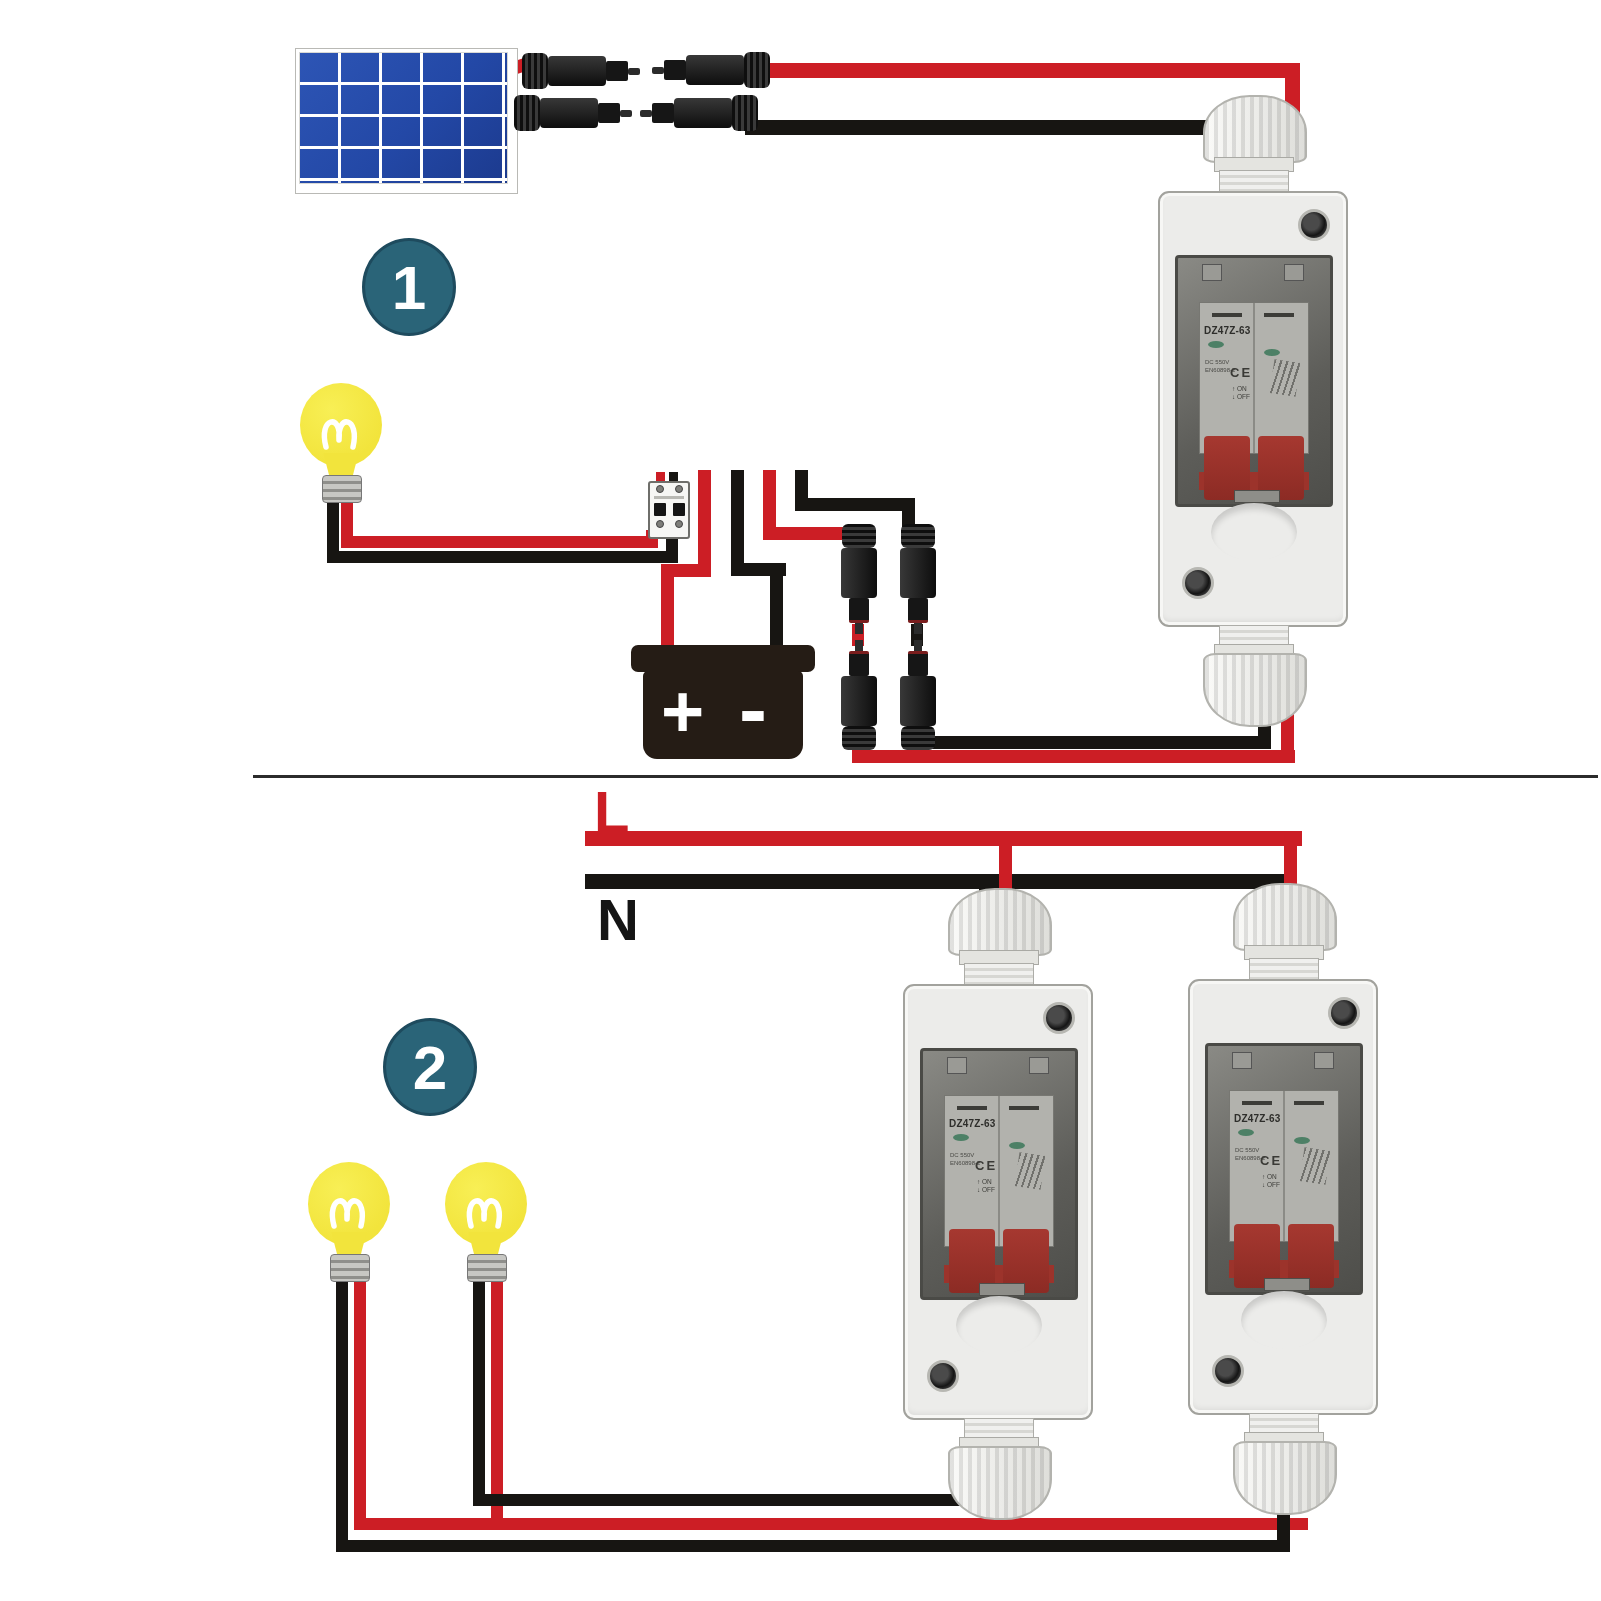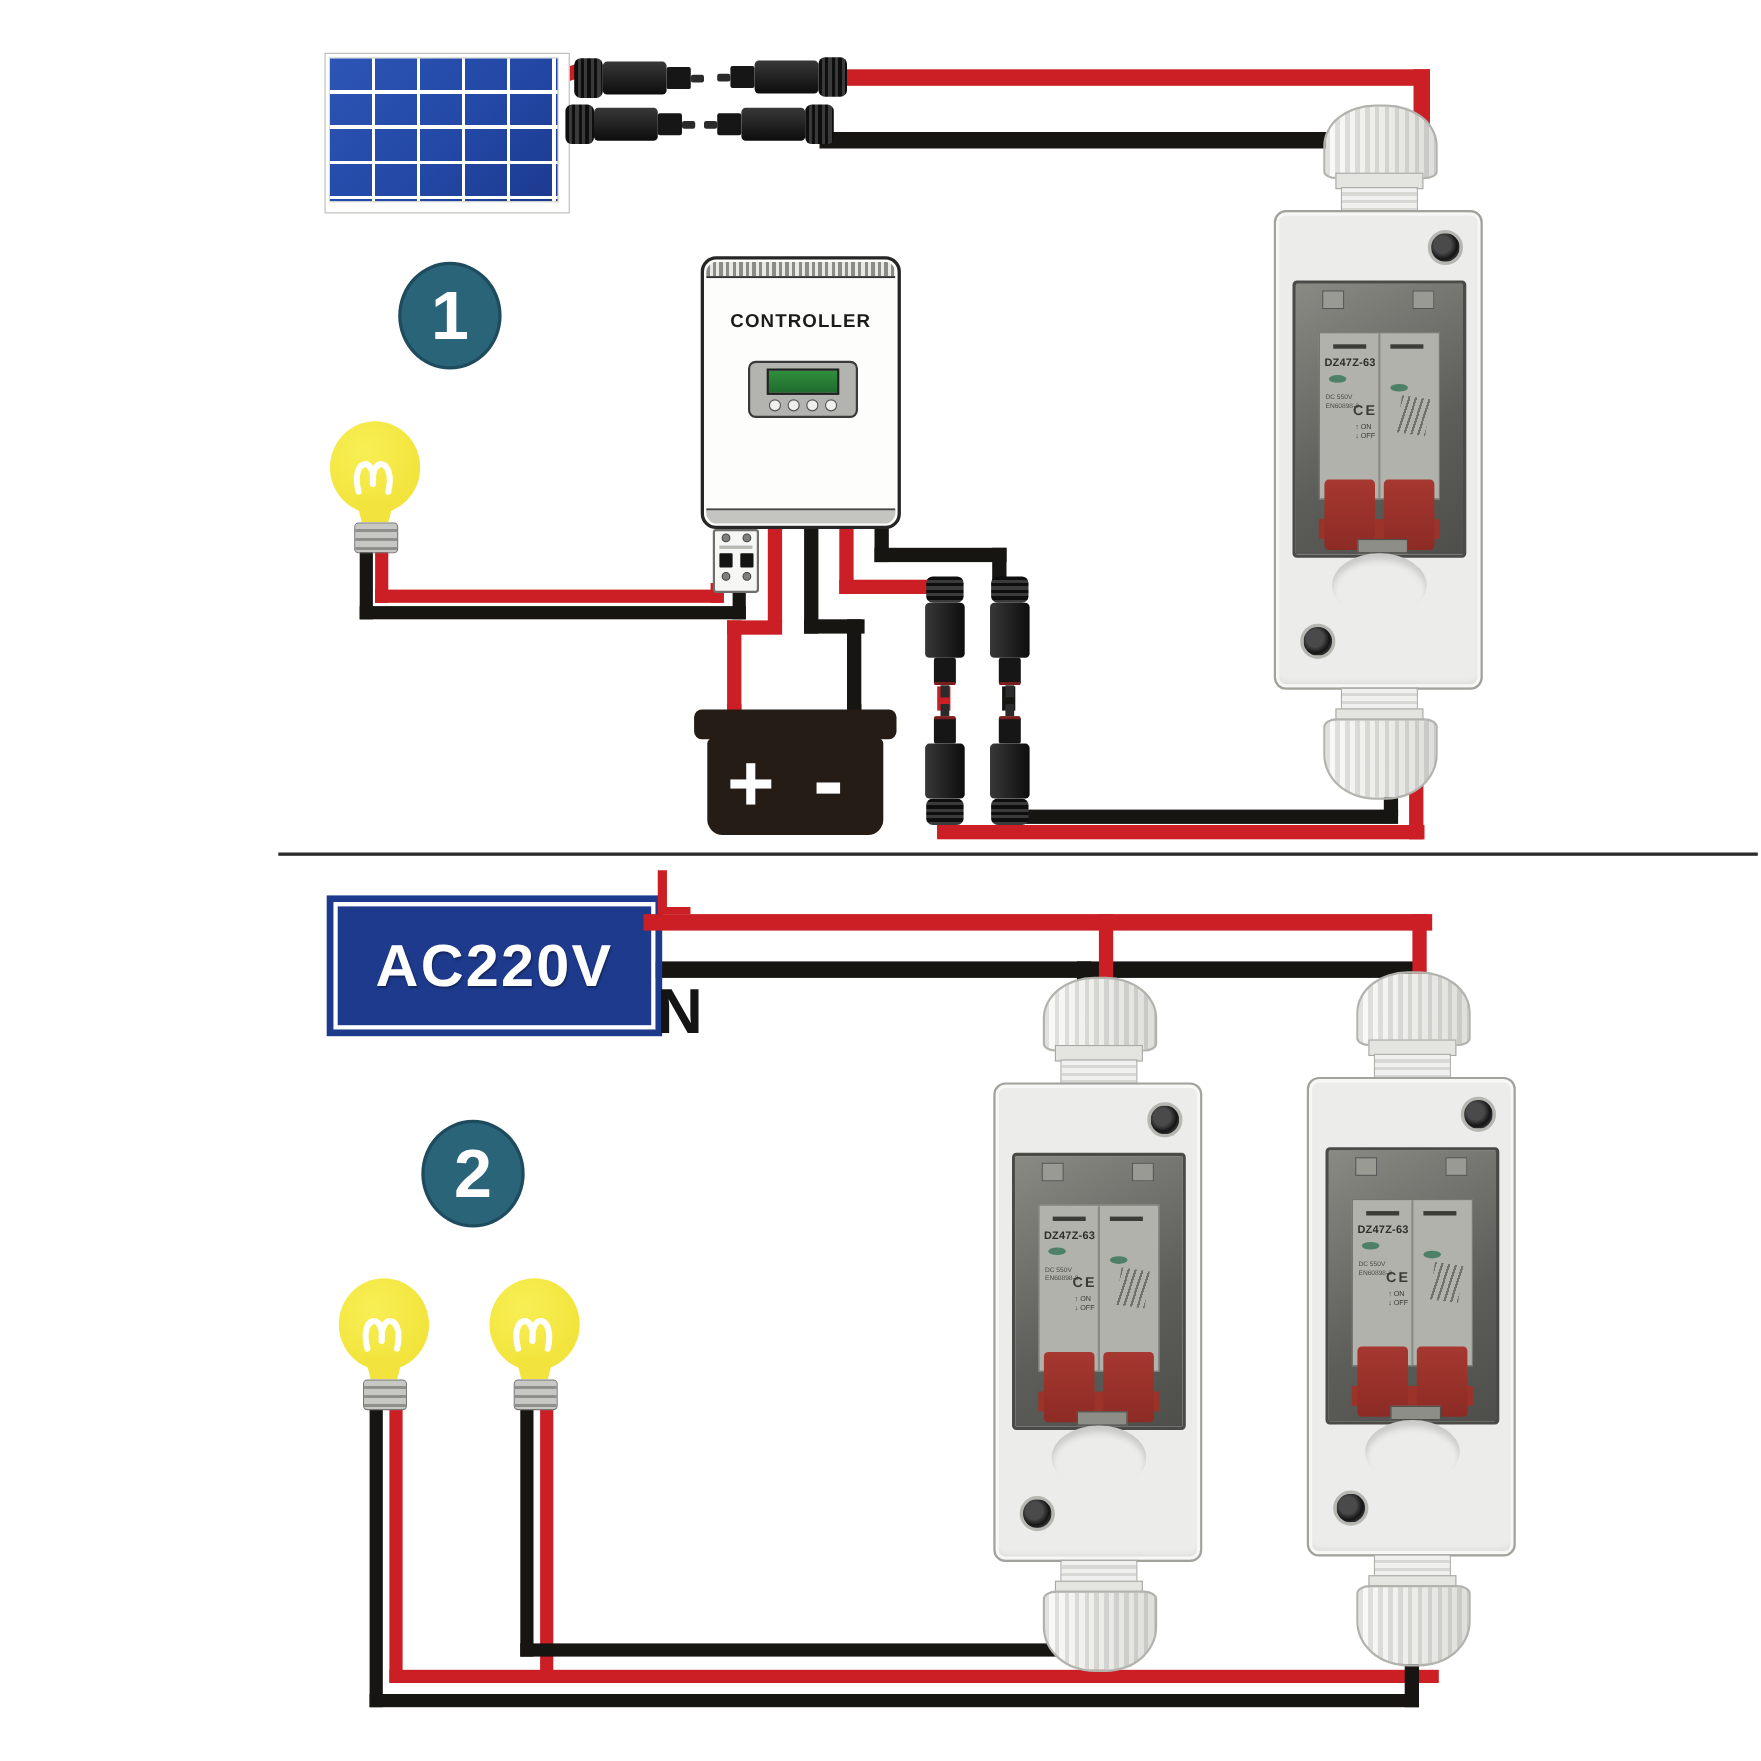--- a/index.html
+++ b/index.html
@@ -182,34 +182,20 @@
   </div>
 
   <div class="wire red" style="left:762px;top:63px;width:538px;height:15px;"></div>
   <div class="wire red" style="left:1285px;top:63px;width:15px;height:62px;"></div>
   <div class="wire black" style="left:745px;top:120px;width:513px;height:15px;"></div>
 
   <div class="badge" style="left:362px;top:238px;">
     <span>1</span>
   </div>
 
-  <div class="controller">
-    <div class="ctl-top"></div>
-    <div class="ctl-label">CONTROLLER</div>
-    <div class="ctl-panel">
-      <div class="ctl-lcd"></div>
-      <div class="ctl-btns">
-          <i></i>
-          <i></i>
-          <i></i>
-          <i></i>
-        </div>
-    </div>
-    <div class="ctl-bot"></div>
-  </div>
 
   <div class="wire red" style="left:698px;top:470px;width:13px;height:96px;"></div>
   <div class="wire red" style="left:661px;top:564px;width:50px;height:13px;"></div>
   <div class="wire red" style="left:661px;top:564px;width:13px;height:92px;"></div>
   <div class="wire black" style="left:731px;top:470px;width:13px;height:106px;"></div>
   <div class="wire black" style="left:731px;top:563px;width:55px;height:13px;"></div>
   <div class="wire black" style="left:770px;top:563px;width:13px;height:92px;"></div>
   <div class="wire red" style="left:763px;top:470px;width:13px;height:70px;"></div>
   <div class="wire red" style="left:763px;top:527px;width:95px;height:13px;"></div>
   <div class="wire black" style="left:795px;top:470px;width:13px;height:41px;"></div>
@@ -321,23 +307,20 @@
       <div class="bump"></div>
       <div class="screw" style="left:22px;bottom:26px;"></div>
     </div>
     <div class="gl neck" style="top:530px;"></div>
     <div class="gl ring" style="top:549px;"></div>
     <div class="gl nut bot" style="top:558px;"></div>
   </div>
 
   <div class="divider"></div>
 
-  <div class="ac-box">
-    <span>AC220V</span>
-  </div>
   <div class="lbl-L">L</div>
   <div class="lbl-N">N</div>
 
   <div class="wire black" style="left:585px;top:874px;width:705px;height:15px;"></div>
   <div class="wire black" style="left:979px;top:874px;width:13px;height:32px;"></div>
   <div class="wire red z2" style="left:585px;top:831px;width:717px;height:15px;"></div>
   <div class="wire red z2" style="left:999px;top:831px;width:13px;height:72px;"></div>
   <div class="wire red z2" style="left:1284px;top:831px;width:13px;height:68px;"></div>
 
   <div class="badge" style="left:383px;top:1018px;">

